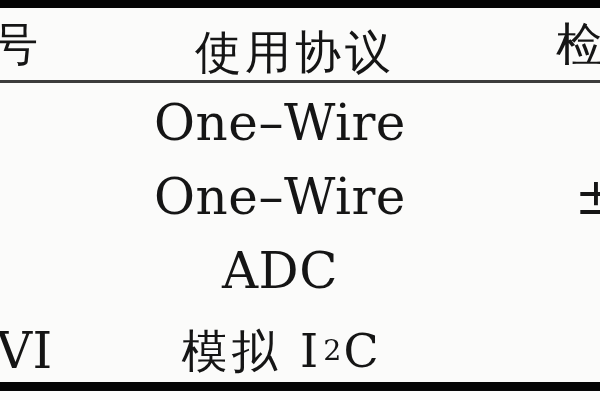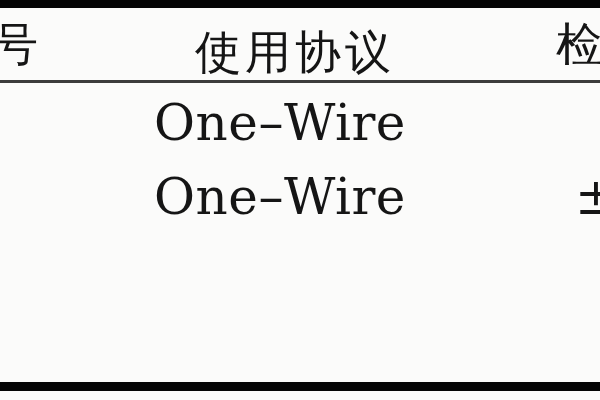--- a/index.html
+++ b/index.html
@@ -68,19 +68,30 @@
 
     <div class="row">
       <div class="cell latin mid">One–Wire</div>
     </div>
 
     <div class="row">
       <div class="cell latin mid">One–Wire</div>
       <div class="cell latin right-cut">±</div>
     </div>
 
+    <div class="row">
+      <div class="cell latin mid">ADC</div>
+    </div>
 
+    <div class="row">
+      <div class="cell latin left-cut nudge-down">VI</div>
+      <div class="cell cjk mid nudge-down">
+        <span>模拟 I</span>
+          <sup class="proto-sup">2</sup>
+          <span class="mixed-end">C</span>
+      </div>
+    </div>
 
   </div>
 
   <div class="rule rule-bottom"></div>
 
 </div>
 
 </body></html>

